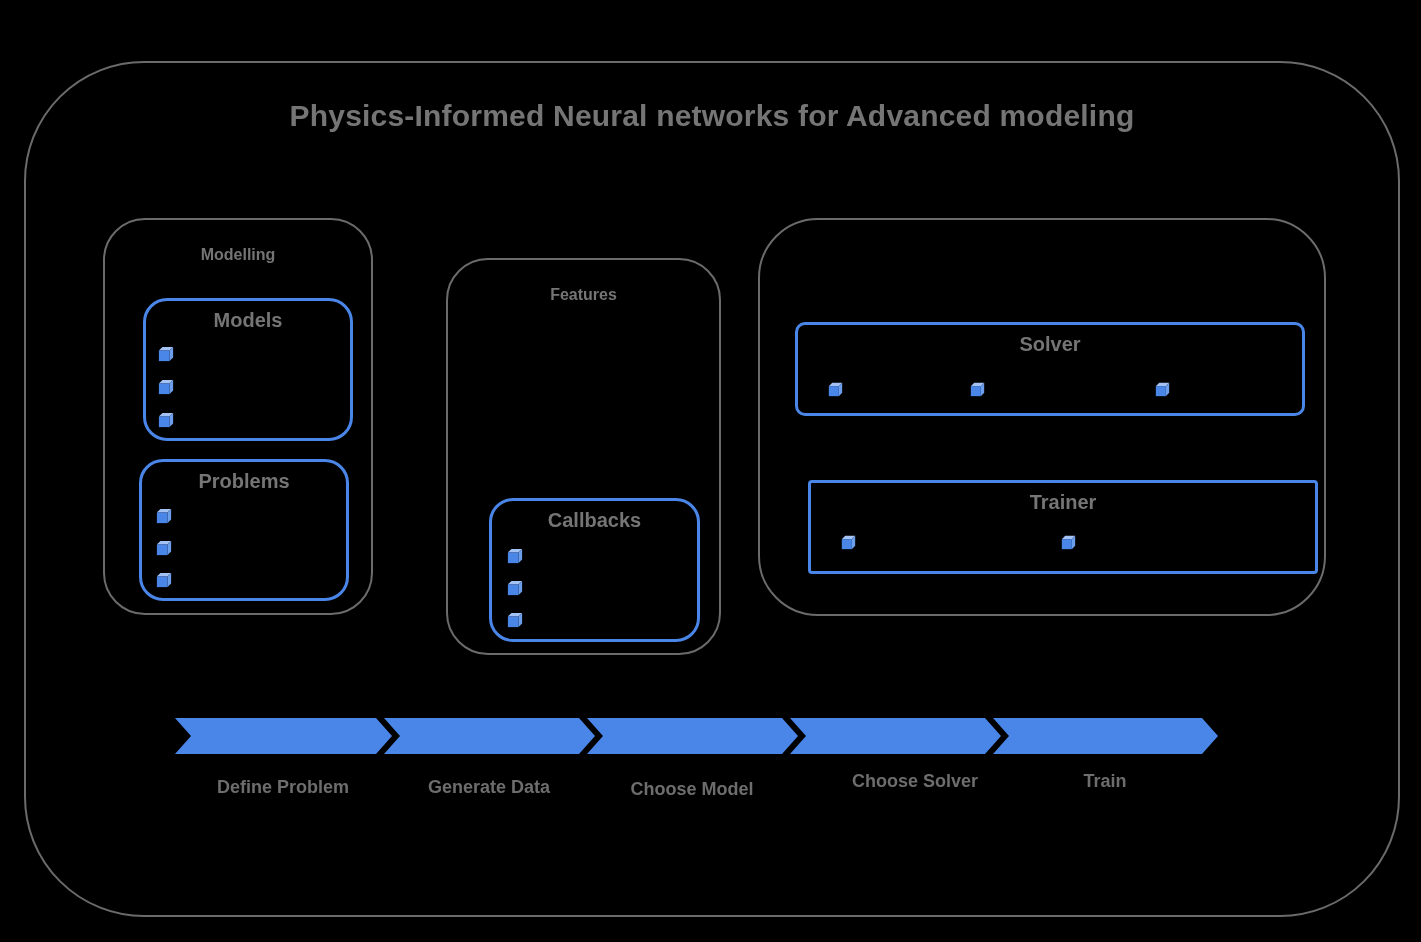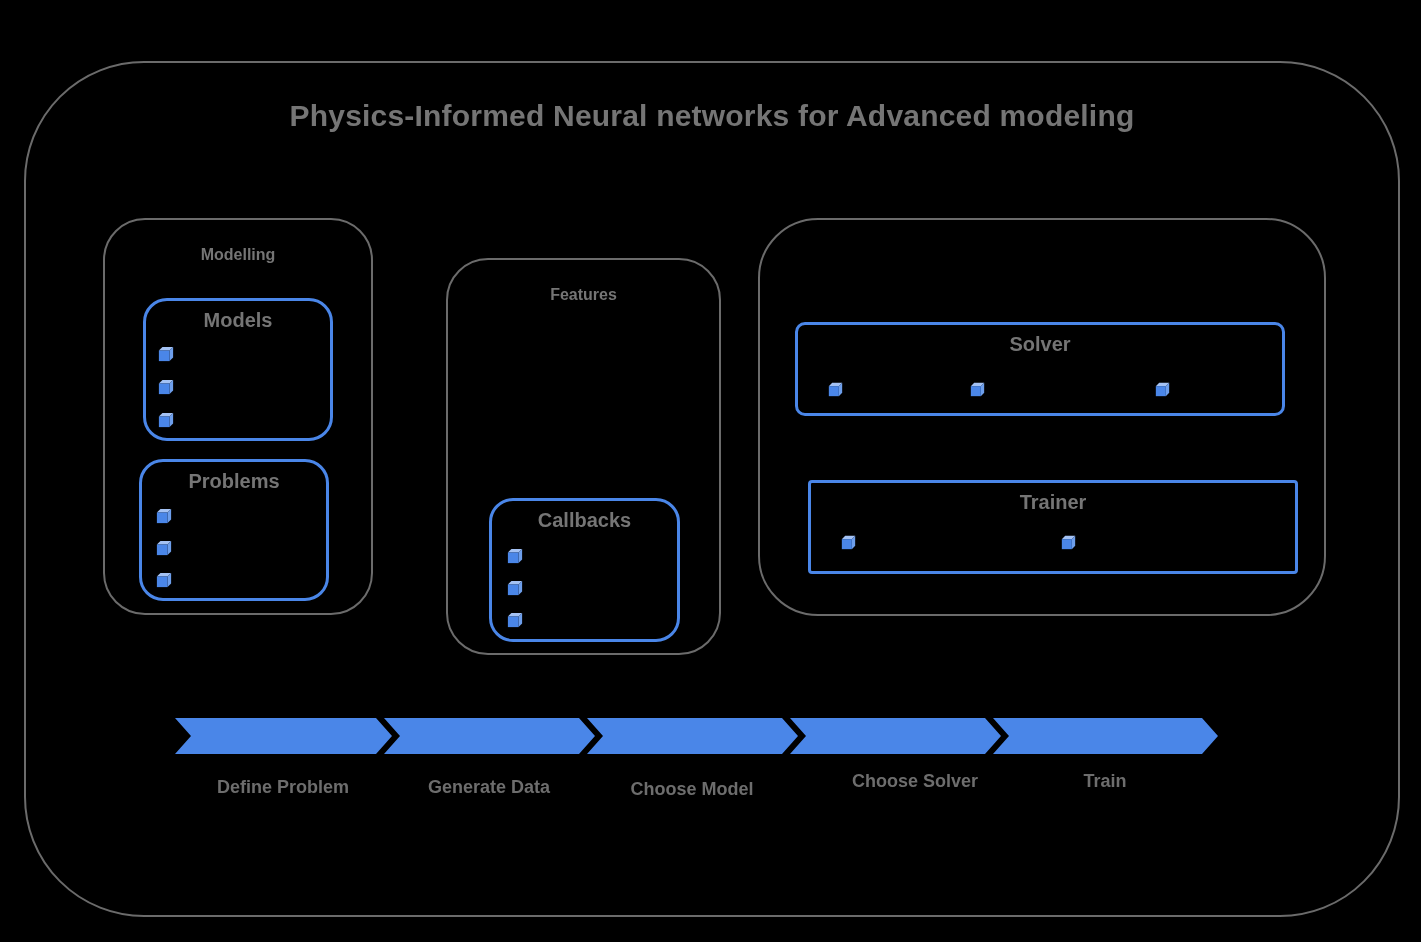--- a/index.html
+++ b/index.html
@@ -25,21 +25,21 @@
   }
   #sec-modelling{left:103px;top:218px;width:266px;height:393px;}
   #sec-features{left:446px;top:218px;width:271px;height:393px;margin-top:40px;}
   #sec-optimization{left:758px;top:218px;width:564px;height:394px;border-radius:60px;}
   .section-title{
     position:absolute;top:26px;left:0;width:100%;text-align:center;
     font-size:16px;font-weight:bold;color:var(--title_text,#757575);
   }
   .group{
     position:absolute;border:3px solid var(--blue,#4a86e8);
-    border-radius:24px;box-sizing:content-box;
+    border-radius:24px;box-sizing:content-box;padding-left:20px;
   }
   #grp-models   {left:38px;top:78px;width:184px;height:137px;}
   #grp-problems {left:34px;top:239px;width:184px;height:136px;}
   #grp-geometry {left:41px;top:78px;width:185px;height:138px;}
   #grp-callbacks{left:41px;top:238px;width:185px;height:138px;}
   #grp-solver   {left:35px;top:102px;width:484px;height:88px;border-radius:10px;}
   #grp-trainer  {left:48px;top:260px;width:484px;height:88px;border-radius:4px;}
   .group-title{
     position:absolute;top:8px;left:0;width:100%;text-align:center;
     font-size:20px;font-weight:bold;color:var(--title_text,#757575);

